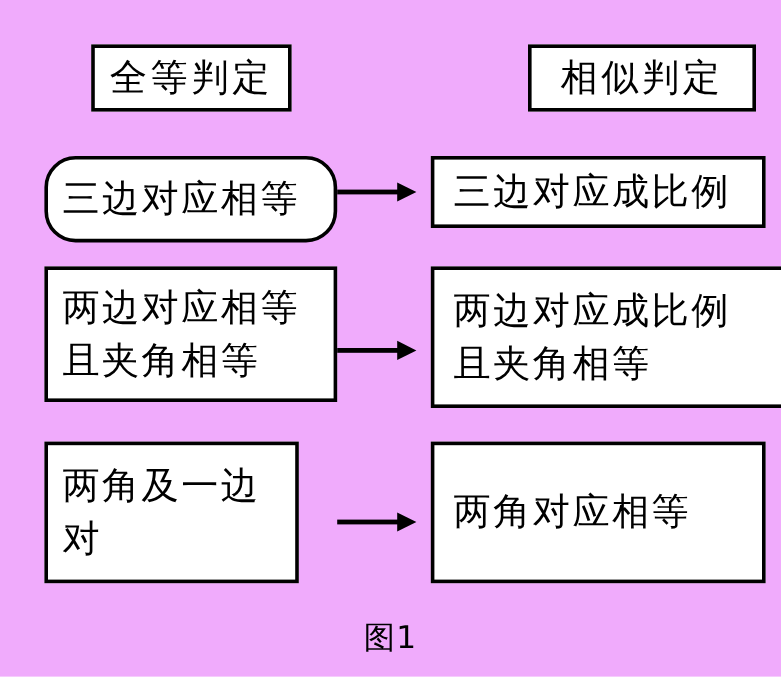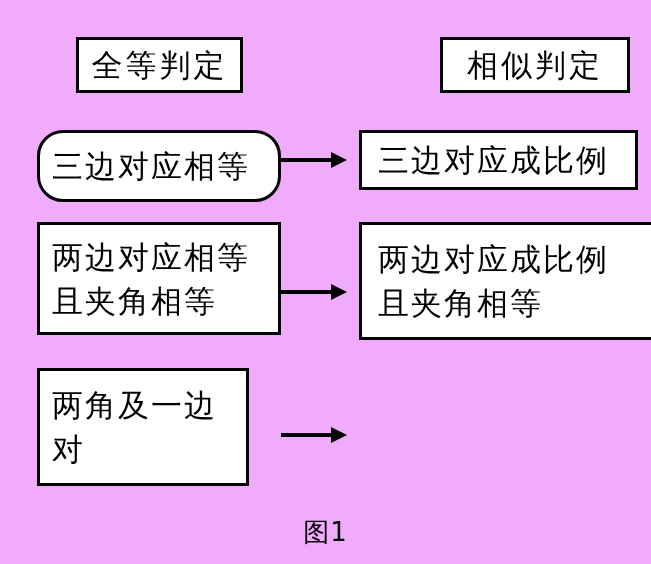--- a/index.html
+++ b/index.html
@@ -164,16 +164,19 @@
 
   <div class="node body-left" id="node-left-3">
     <span class="line">两角及一边对</span>
   </div>
 
   <div class="arrow" id="arrow-3">
     <span class="arrow-shaft"></span>
     <span class="arrow-head"></span>
   </div>
 
+  <div class="node body-right" id="node-right-3">
+    <span class="line">两角对应相等</span>
+  </div>
 
   <div id="figure-caption">图1</div>
 
 </div>
 
 </body></html>

